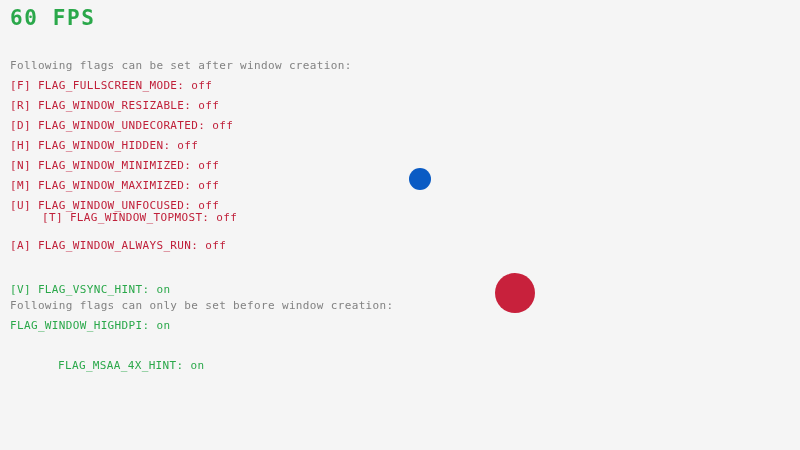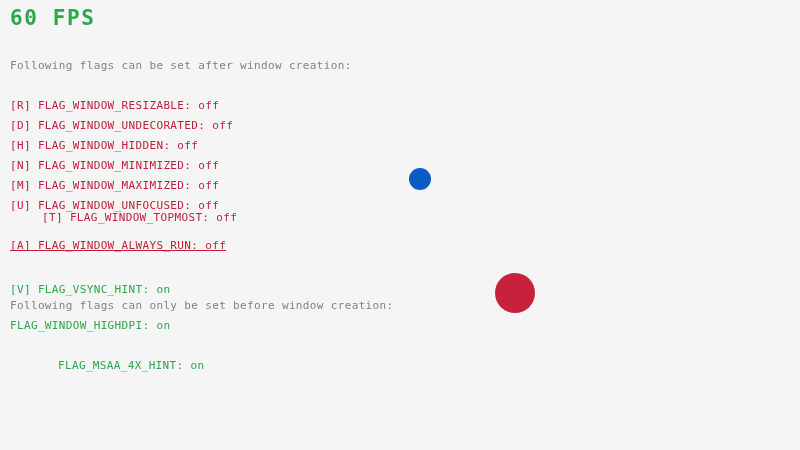--- a/index.html
+++ b/index.html
@@ -74,28 +74,29 @@
 
 <div id="app" style="background: rgb(245, 245, 245);">
 
   <div class="text-layer">
 
     <div class="line fps" style="color: rgb(42, 168, 74);">60 FPS</div>
 
 
     <div class="line heading" style="top: 60px; color: rgb(130, 130, 130);">Following flags can be set after window creation:</div>
 
+    <div class="line flag" style="top: 80px; color: rgb(192, 32, 58);">[F] FLAG_FULLSCREEN_MODE: off</div>
     <div class="line flag" style="top: 100px; color: rgb(192, 32, 58);">[R] FLAG_WINDOW_RESIZABLE: off</div>
     <div class="line flag" style="top: 120px; color: rgb(192, 32, 58);">[D] FLAG_WINDOW_UNDECORATED: off</div>
     <div class="line flag" style="top: 140px; color: rgb(192, 32, 58);">[H] FLAG_WINDOW_HIDDEN: off</div>
     <div class="line flag" style="top: 180px; color: rgb(192, 32, 58);">[M] FLAG_WINDOW_MAXIMIZED: off</div>
     <div class="line flag" style="top: 160px; color: rgb(192, 32, 58);">[N] FLAG_WINDOW_MINIMIZED: off</div>
     <div class="line flag" style="top: 200px; color: rgb(192, 32, 58);">[U] FLAG_WINDOW_UNFOCUSED: off</div>
     <div class="line flag" style="top: 212px; color: rgb(192, 32, 58); margin-left: 32px;">[T] FLAG_WINDOW_TOPMOST: off</div>
-    <div class="line flag" style="top: 240px; color: rgb(192, 32, 58); text-decoration: underline;">[A] FLAG_WINDOW_ALWAYS_RUN: off</div>
+    <div class="line flag" style="top: 240px; color: rgb(192, 32, 58);">[A] FLAG_WINDOW_ALWAYS_RUN: off</div>
     <div class="line flag" style="top: 260px; color: rgb(42, 168, 74); margin-top: 24px;">[V] FLAG_VSYNC_HINT: on</div>
 
     <div class="line heading" style="top: 300px; color: rgb(130, 130, 130);">Following flags can only be set before window creation:</div>
 
     <div class="line flag" style="top: 320px; color: rgb(42, 168, 74);">FLAG_WINDOW_HIGHDPI: on</div>
     <div class="line flag" style="top: 360px; color: rgb(42, 168, 74); margin-left: 48px;">FLAG_MSAA_4X_HINT: on</div>
 
   </div>
 
   <div class="ball" style="left: 409px; top: 168px; width: 22px; height: 22px; background: rgb(10, 91, 196);"></div>

